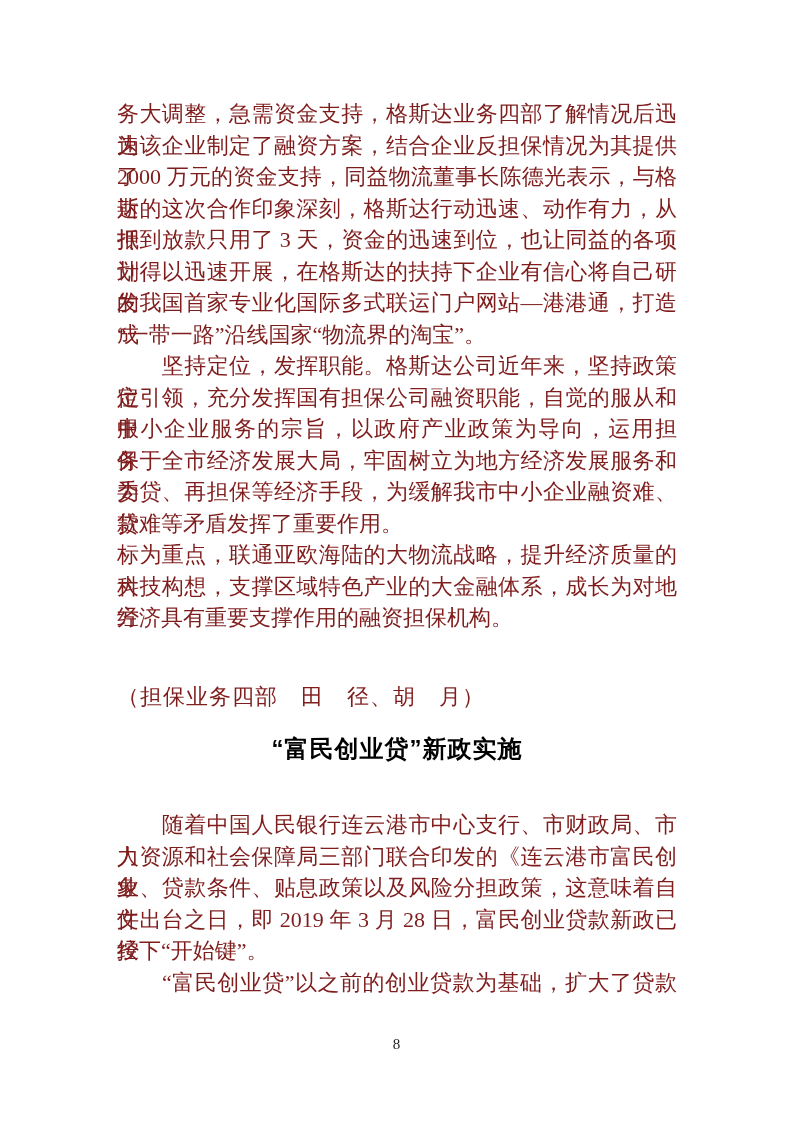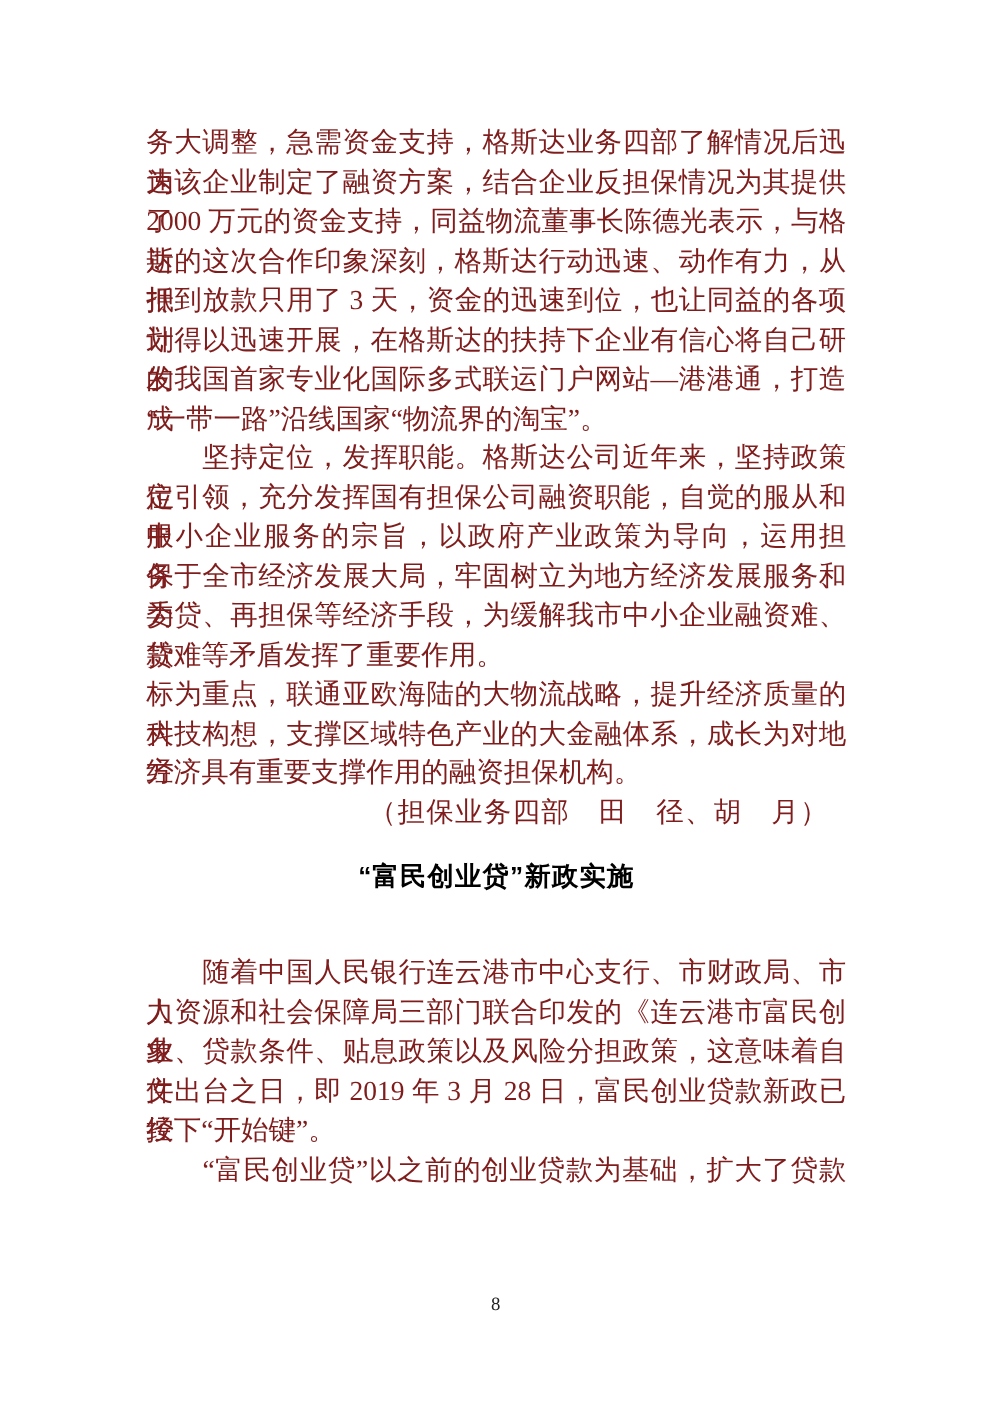--- a/index.html
+++ b/index.html
@@ -31,35 +31,35 @@
     overflow: visible;
     color: #7f1d1d;
   }
   .line.just {
     white-space: normal;
     text-align: justify;
     text-align-last: justify;
     word-break: break-all;
   }
   .block.attribution .line {
-    text-align: right;
     padding-right: 14px;
     letter-spacing: 1px;
+    margin-top: 47px;
   }
   .block.heading {
     margin-top: 20px;
     margin-bottom: 43px;
   }
   .block.heading .line {
     height: 34px;
     line-height: 34px;
     text-align: center;
     font-family: "Liberation Sans", "DejaVu Sans", sans-serif;
     font-weight: 700;
-    font-size: 21px;
+    font-size: 24px;
     letter-spacing: 1px;
     color: #000000;
   }
   .page-number {
     position: absolute;
     left: 0;
     top: 1036px;
     width: 100%;
     text-align: center;
     font-size: 15px;

